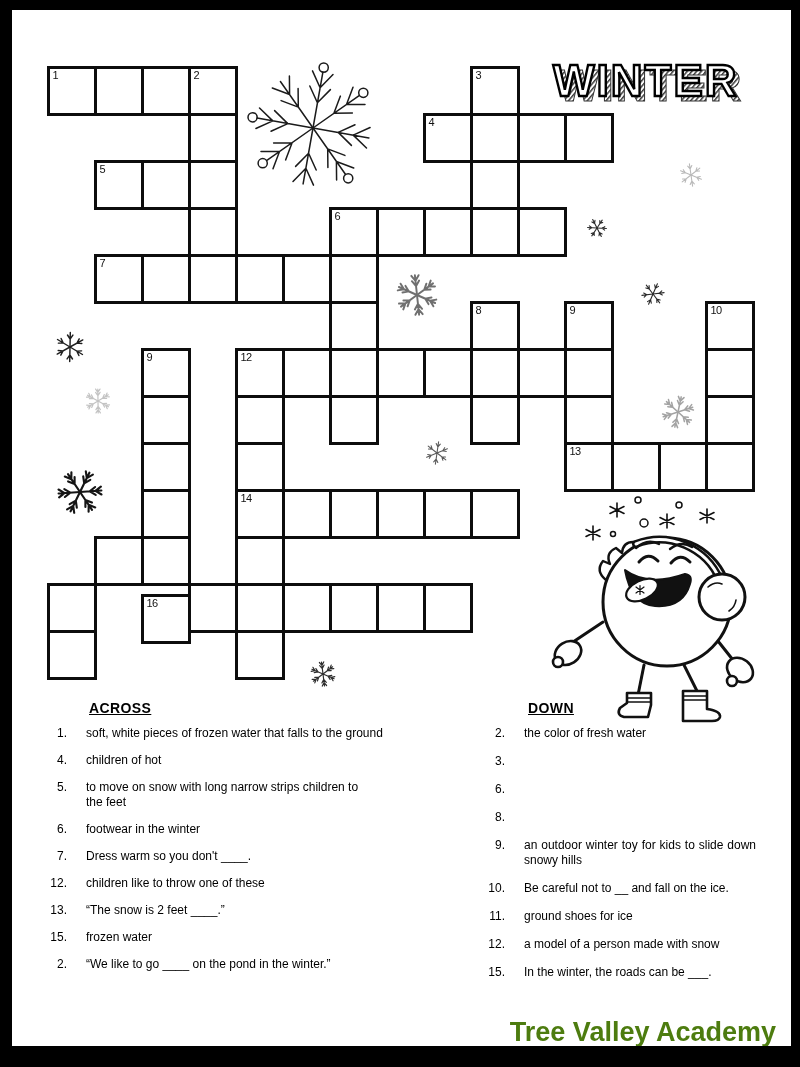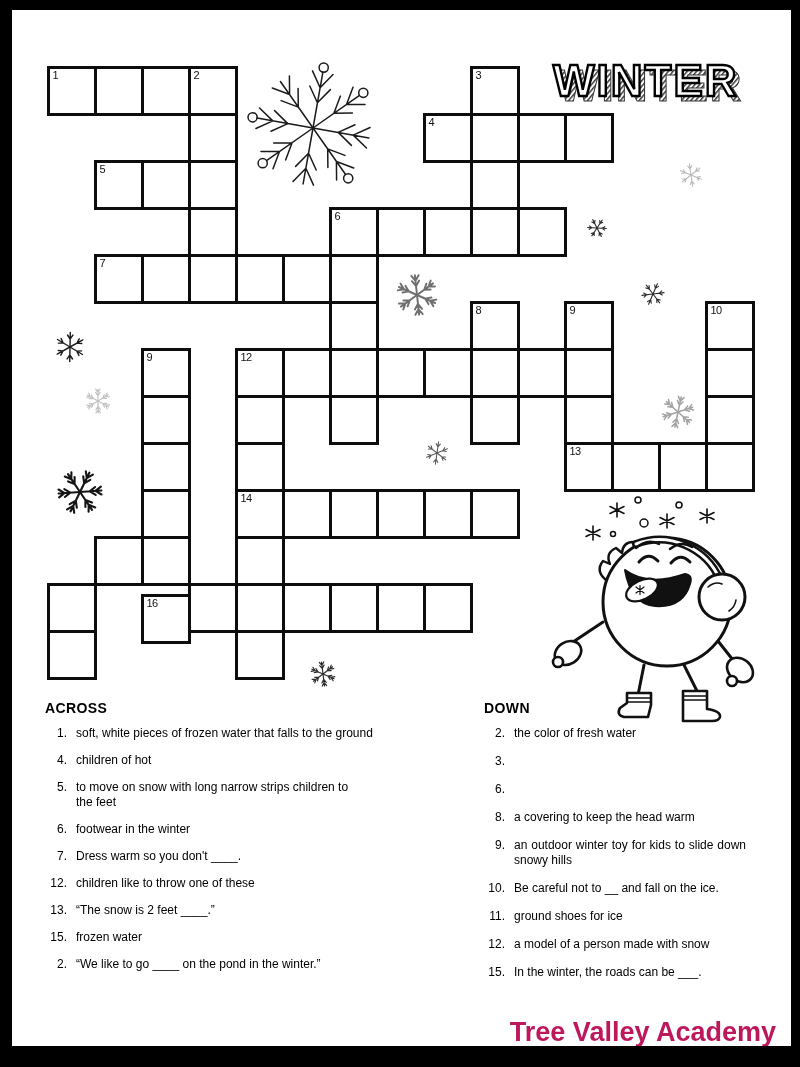--- a/index.html
+++ b/index.html
@@ -27,27 +27,27 @@
   
   .flake{position:absolute;z-index:2;overflow:visible;}
   .char-svg{position:absolute;left:543px;top:490px;z-index:4;}
   .title-svg{position:absolute;left:549px;top:50px;z-index:6;}
   
   .clues{position:absolute;color:#000;font-size:12px;z-index:6;}
   .clues.across{left:45px;top:700px;width:412px;}
   .clues.down{left:484px;top:700px;width:300px;}
   .clue-head{
     font-weight:bold;font-size:14px;letter-spacing:.4px;
-    margin-bottom:10px;
+    text-decoration:underline;margin-bottom:10px;margin-left:44px;
   }
   .clue{display:flex;margin-bottom:12px;line-height:15px;}
   .down .clue{margin-bottom:13px;}
   .clue-num{flex:none;width:22px;text-align:right;}
   .down .clue-num{width:21px;}
-  .clue-text{margin-left:9px;white-space:pre-line;}
+  .clue-text{margin-left:19px;white-space:pre-line;}
   .across .clue-text{max-width:345px;}
   .down .clue-text{width:232px;text-align:justify;}
   
   .footer{
     position:absolute;right:24px;top:1017px;
     font-size:27px;font-weight:bold;color:#2222cc;z-index:6;
     letter-spacing:0px;
   }
 </style>
 </head>
@@ -402,21 +402,20 @@
           <span class="clue-text">the color of fresh water</span>
         </div>
         <div class="clue">
           <span class="clue-num">3.</span>
         </div>
         <div class="clue">
           <span class="clue-num">6.</span>
         </div>
         <div class="clue">
           <span class="clue-num">8.</span>
-          <span class="clue-text">a covering to keep the head warm</span>
         </div>
         <div class="clue">
           <span class="clue-num">9.</span>
           <span class="clue-text">an outdoor winter toy for kids to slide down snowy hills</span>
         </div>
         <div class="clue">
           <span class="clue-num">10.</span>
           <span class="clue-text">Be careful not to __ and fall on the ice.</span>
         </div>
         <div class="clue">
@@ -427,16 +426,16 @@
           <span class="clue-num">12.</span>
           <span class="clue-text">a model of a person made with snow</span>
         </div>
         <div class="clue">
           <span class="clue-num">15.</span>
           <span class="clue-text">In the winter, the roads can be ___.</span>
         </div>
       </div>
   </div>
 
-  <div class="footer" style="color: #be185d; text-align: center;">Tree Valley Academy</div>
+  <div class="footer" style="color: #4d7c0f; text-align: center;">Tree Valley Academy</div>
 
   <div class="frame"></div>
 </div>
 
 </body></html>

